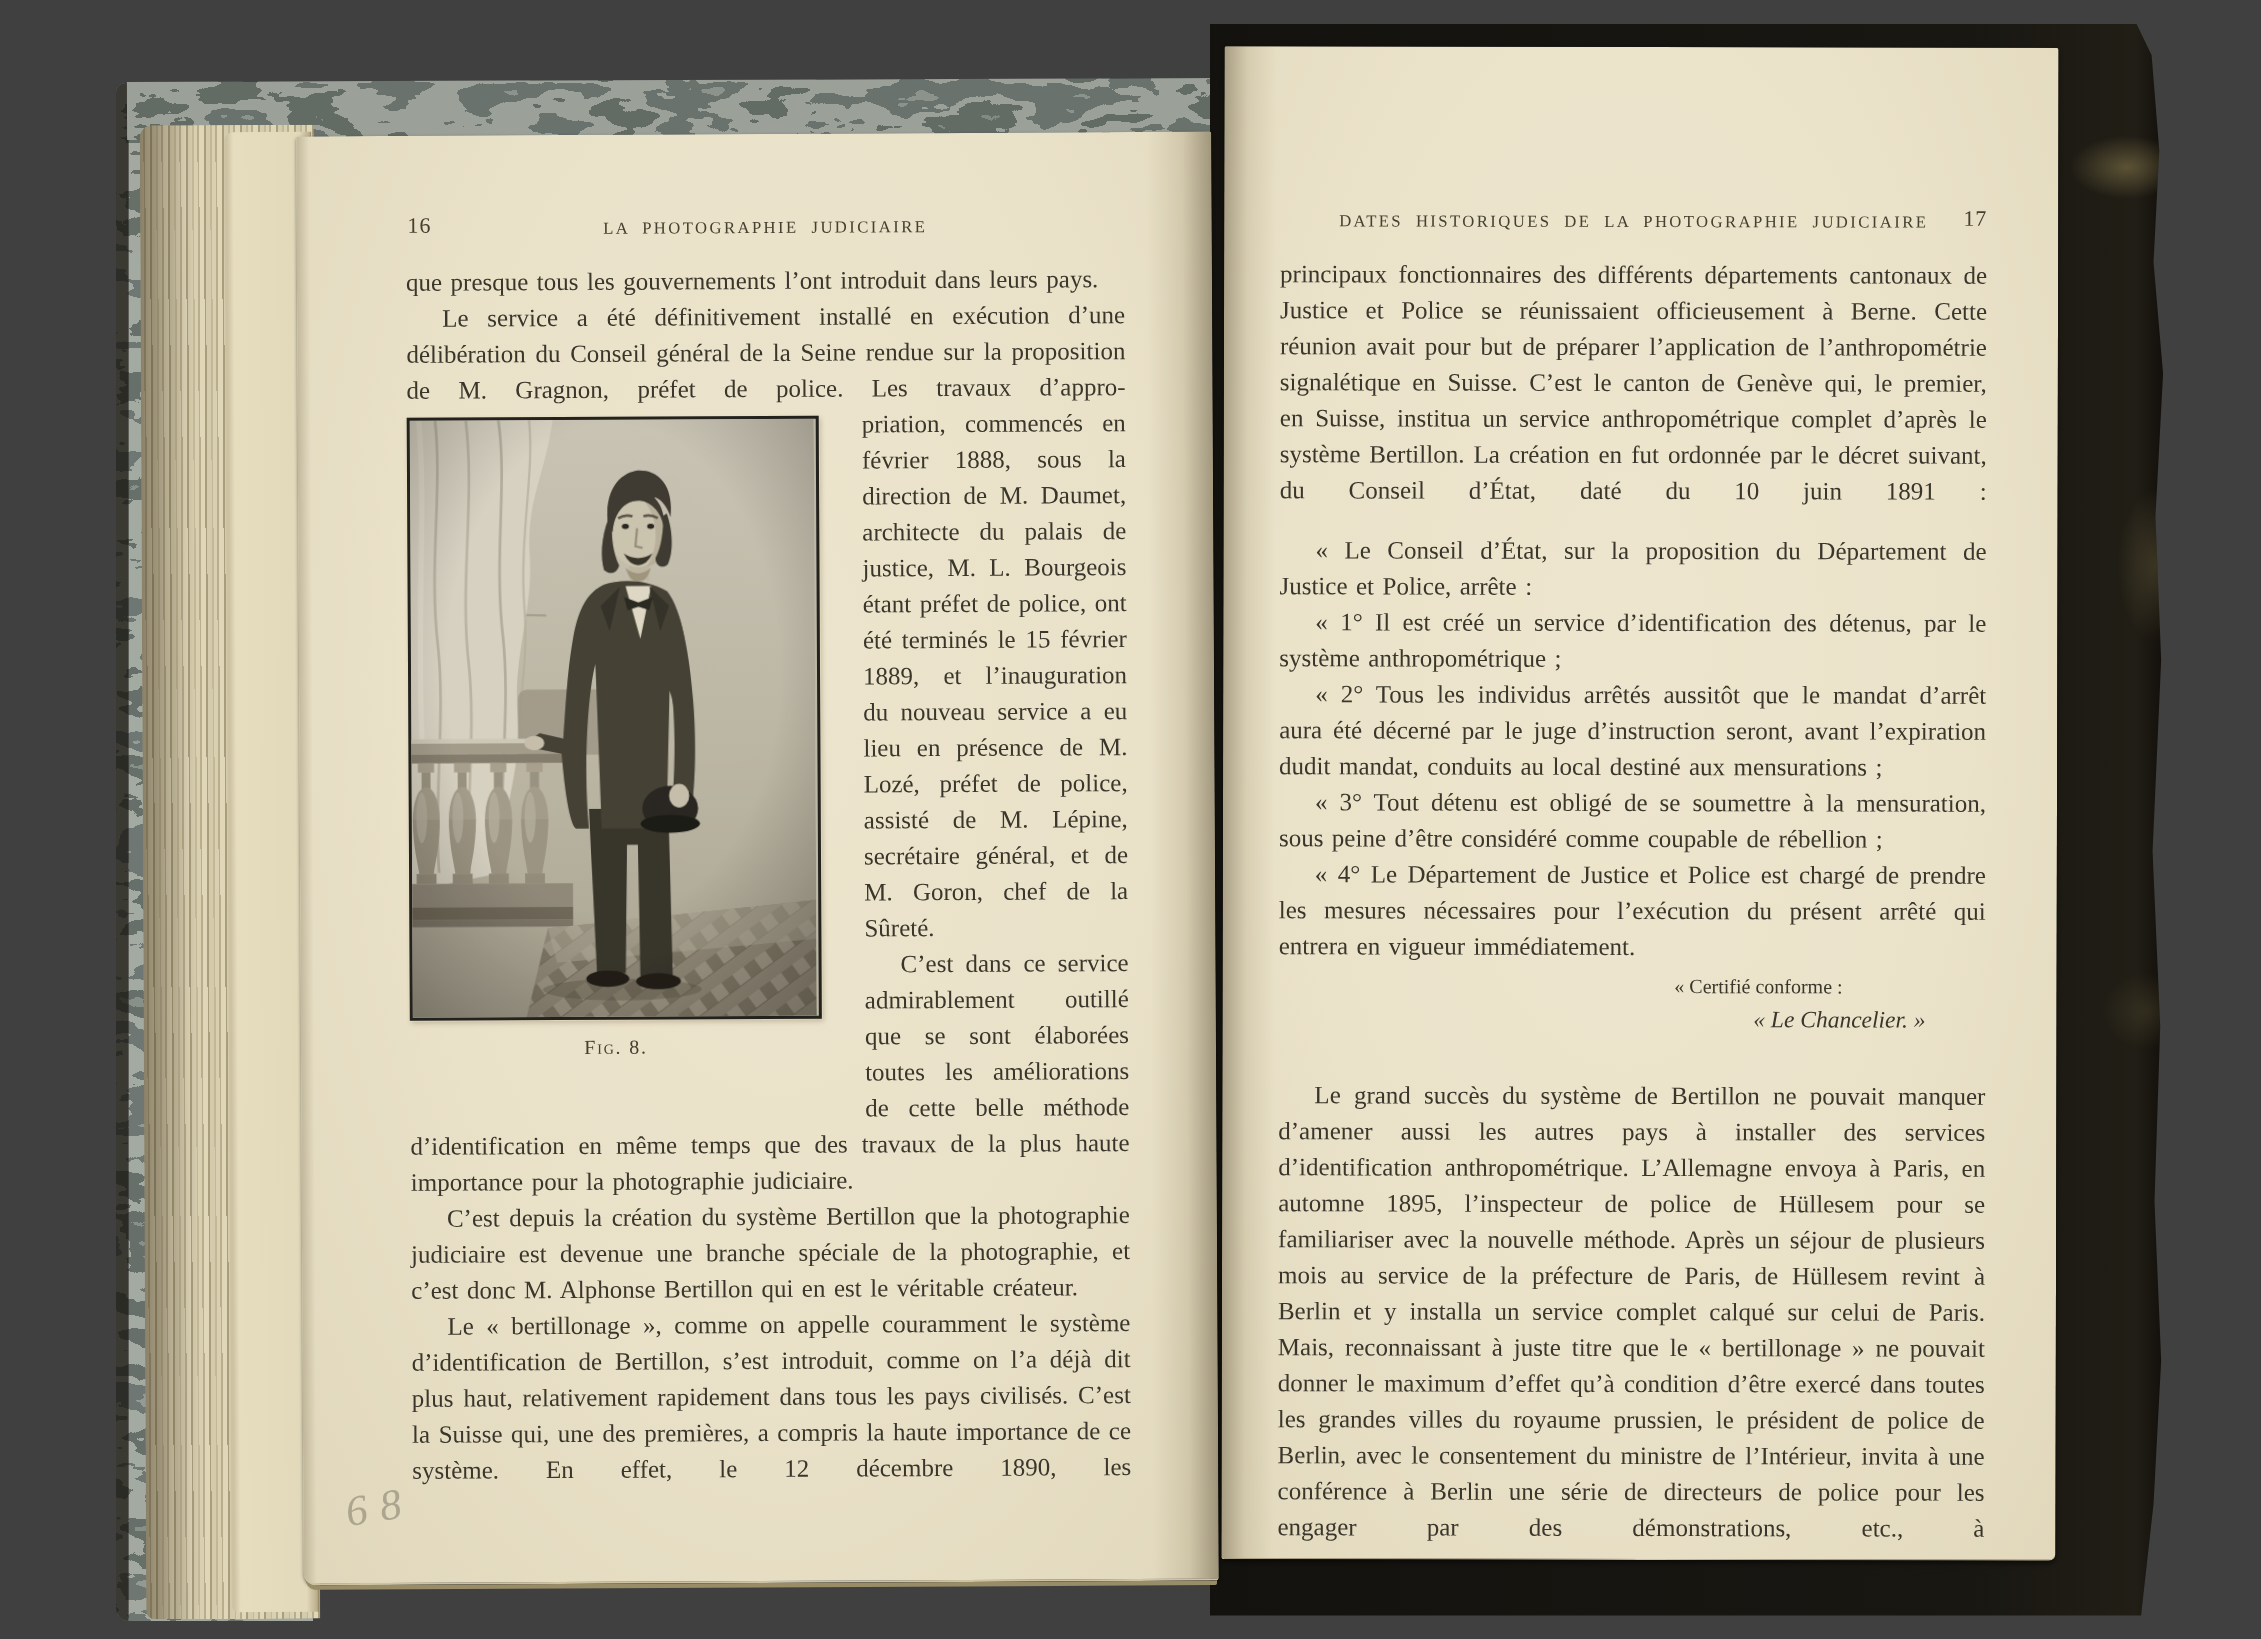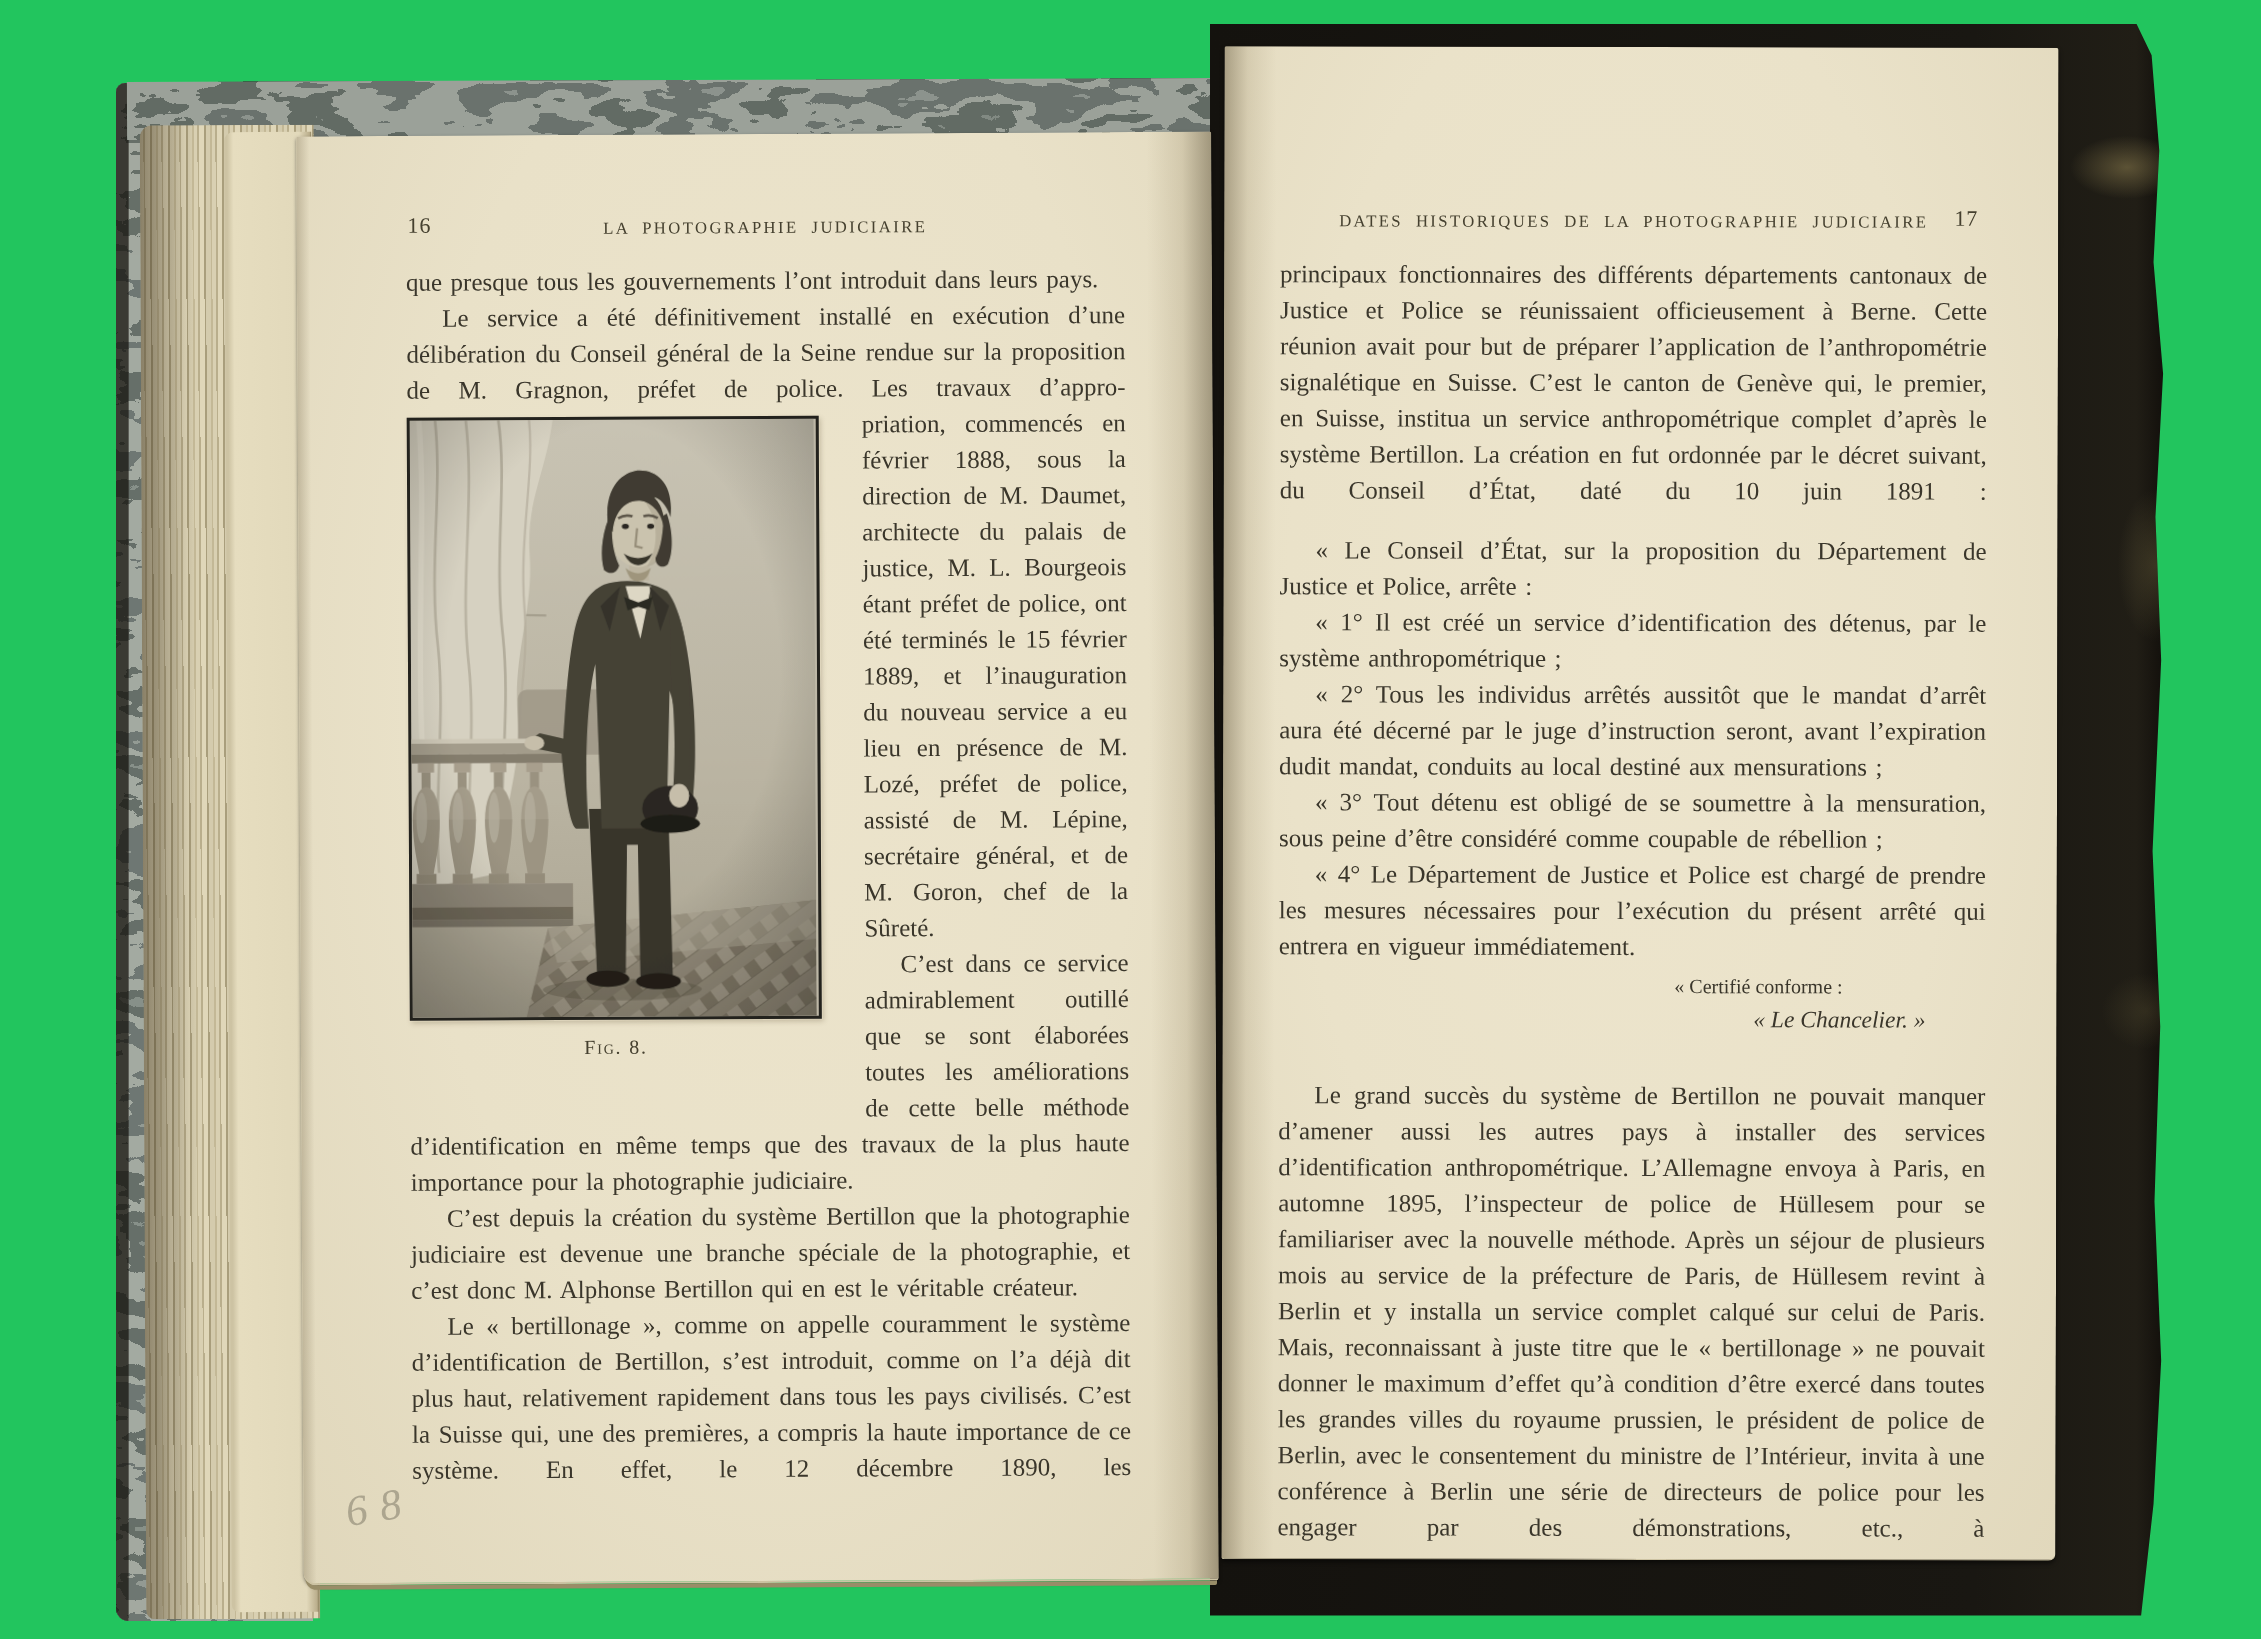--- a/index.html
+++ b/index.html
@@ -1,18 +1,18 @@
 <!DOCTYPE html>
 <html lang="fr" style="font-size:14.5px"><head>
 <meta charset="utf-8">
 <style>
   html,body{margin:0;padding:0;}
   body{width:2262px;height:1639px;background:#09080a;overflow:hidden;
        font-family:"Liberation Serif","DejaVu Serif",serif;}
-  .scene{position:absolute;inset:0;background:#22c55e;}
+  .scene{position:absolute;inset:0;background:#404040;}
 
   
   .board-left{position:absolute;left:116px;top:83px;width:197px;height:1538px;
     border-radius:9px 0 0 12.7px;overflow:hidden;z-index:1;
     box-shadow:inset 9px 0 16.3px rgba(0,0,0,.65), inset -3.6px 0 7.2px rgba(0,0,0,.4);}
   .board-top{position:absolute;left:127px;top:80px;width:1096px;height:58px;
     overflow:hidden;z-index:1;transform:rotate(-.2deg);
     box-shadow:inset 0 5.4px 9px rgba(0,0,0,.55), inset 0 -5.4px 7.2px rgba(0,0,0,.5);}
   .board-left svg,.board-top svg{display:block;width:100%;height:100%;}
   .board-right{position:absolute;left:1210px;top:23.5px;width:955px;height:1592px;z-index:1;
@@ -51,21 +51,21 @@
     padding:161px 71px 0 56px;border-radius:1.8px 2.7px 7.2px 2.7px;
     background:radial-gradient(ellipse at 48% 40%, #ede5cd 0%, #eae2c9 55%, #e1d8bc 100%);
     border-bottom:1.8px solid #cdc3a3;box-shadow:0 2.7px 4.5px rgba(0,0,0,.5);}
   .page-right::before{content:"";position:absolute;top:0;left:0;width:52px;height:100%;
     background:linear-gradient(90deg, rgba(70,56,28,.38), rgba(112,95,58,.14) 45%, transparent);}
 
   
   .running-head{position:relative;text-align:center;font-size:16.7px;letter-spacing:2.4px;
     word-spacing:6.3px;color:#45402f;height:27px;line-height:27px;white-space:nowrap;}
   .running-head .pnum{position:absolute;top:-3.6px;font-size:22px;letter-spacing:0.9px;}
-  .pnum.at-left{left:1.8px;} .pnum.at-right{right:9px;}
+  .pnum.at-left{left:1.8px;} .pnum.at-right{right:0;}
 
   .bodytext{font-size:25px;line-height:36px;text-align:justify;margin:0;
     word-spacing:.09em;color:#3a362b;hyphens:auto;}
   .page-right .bodytext{line-height:36px;}
   .ind{text-indent:36px;}
   .runon{text-align-last:justify;}
   .first{margin-top:22px;}
   .decree{margin-top:23.5px;}
   .attest-1{font-size:20px;line-height:29px;text-align:right;margin:7.2px 143px 0 0;}
   .attest-2{font-size:23.5px;font-style:italic;line-height:34px;text-align:right;margin:1.8px 60px 0 0;}

